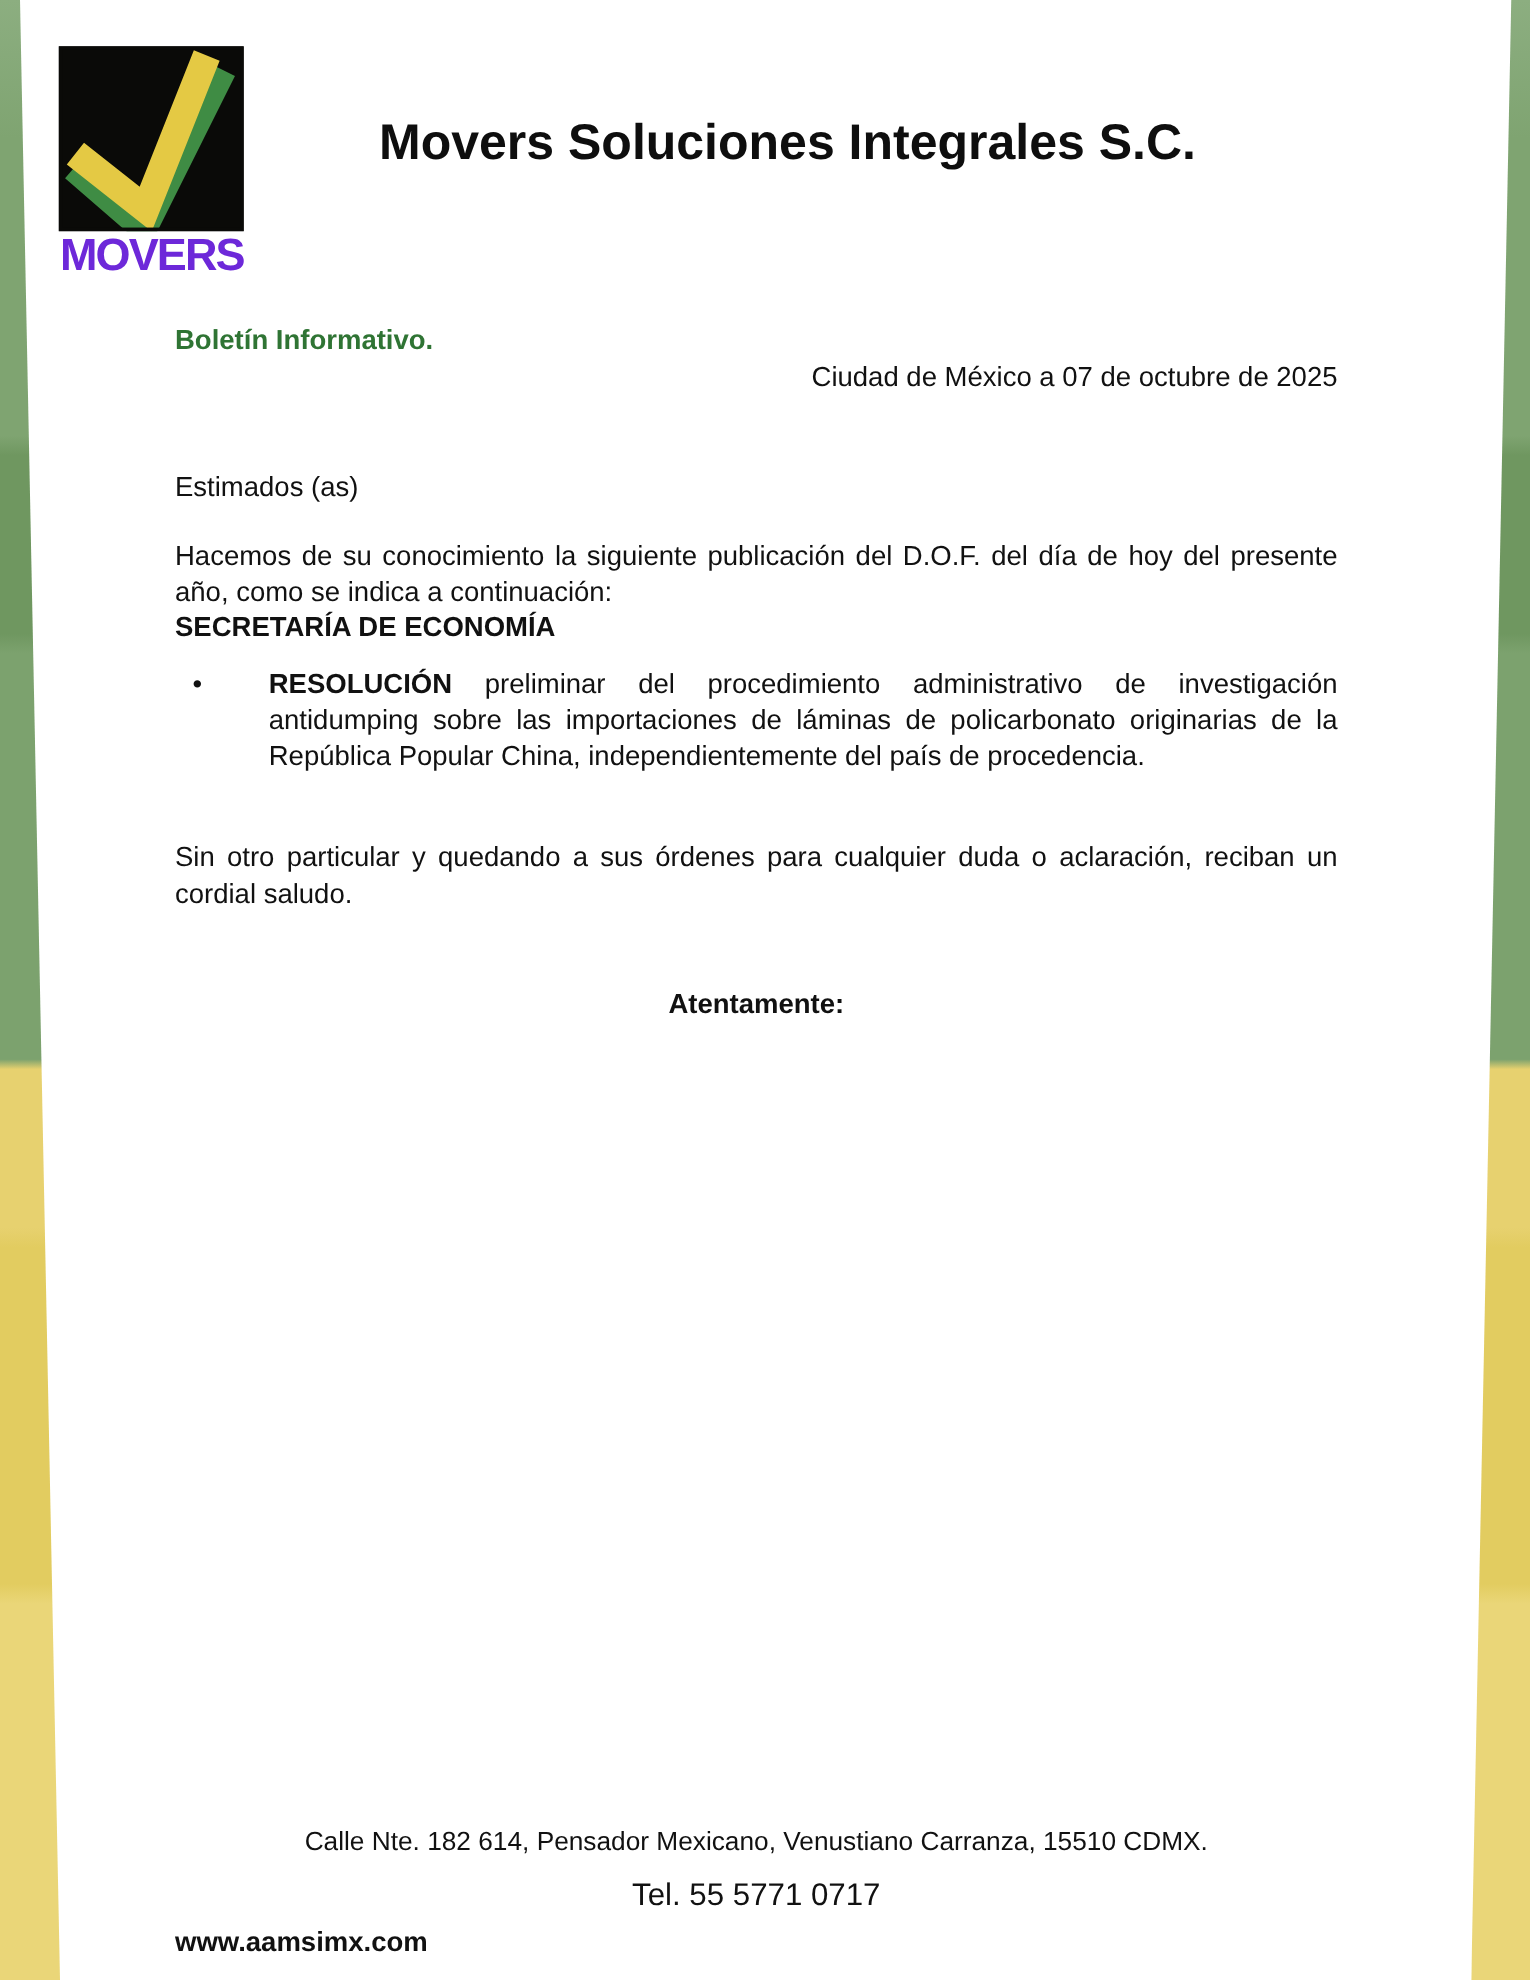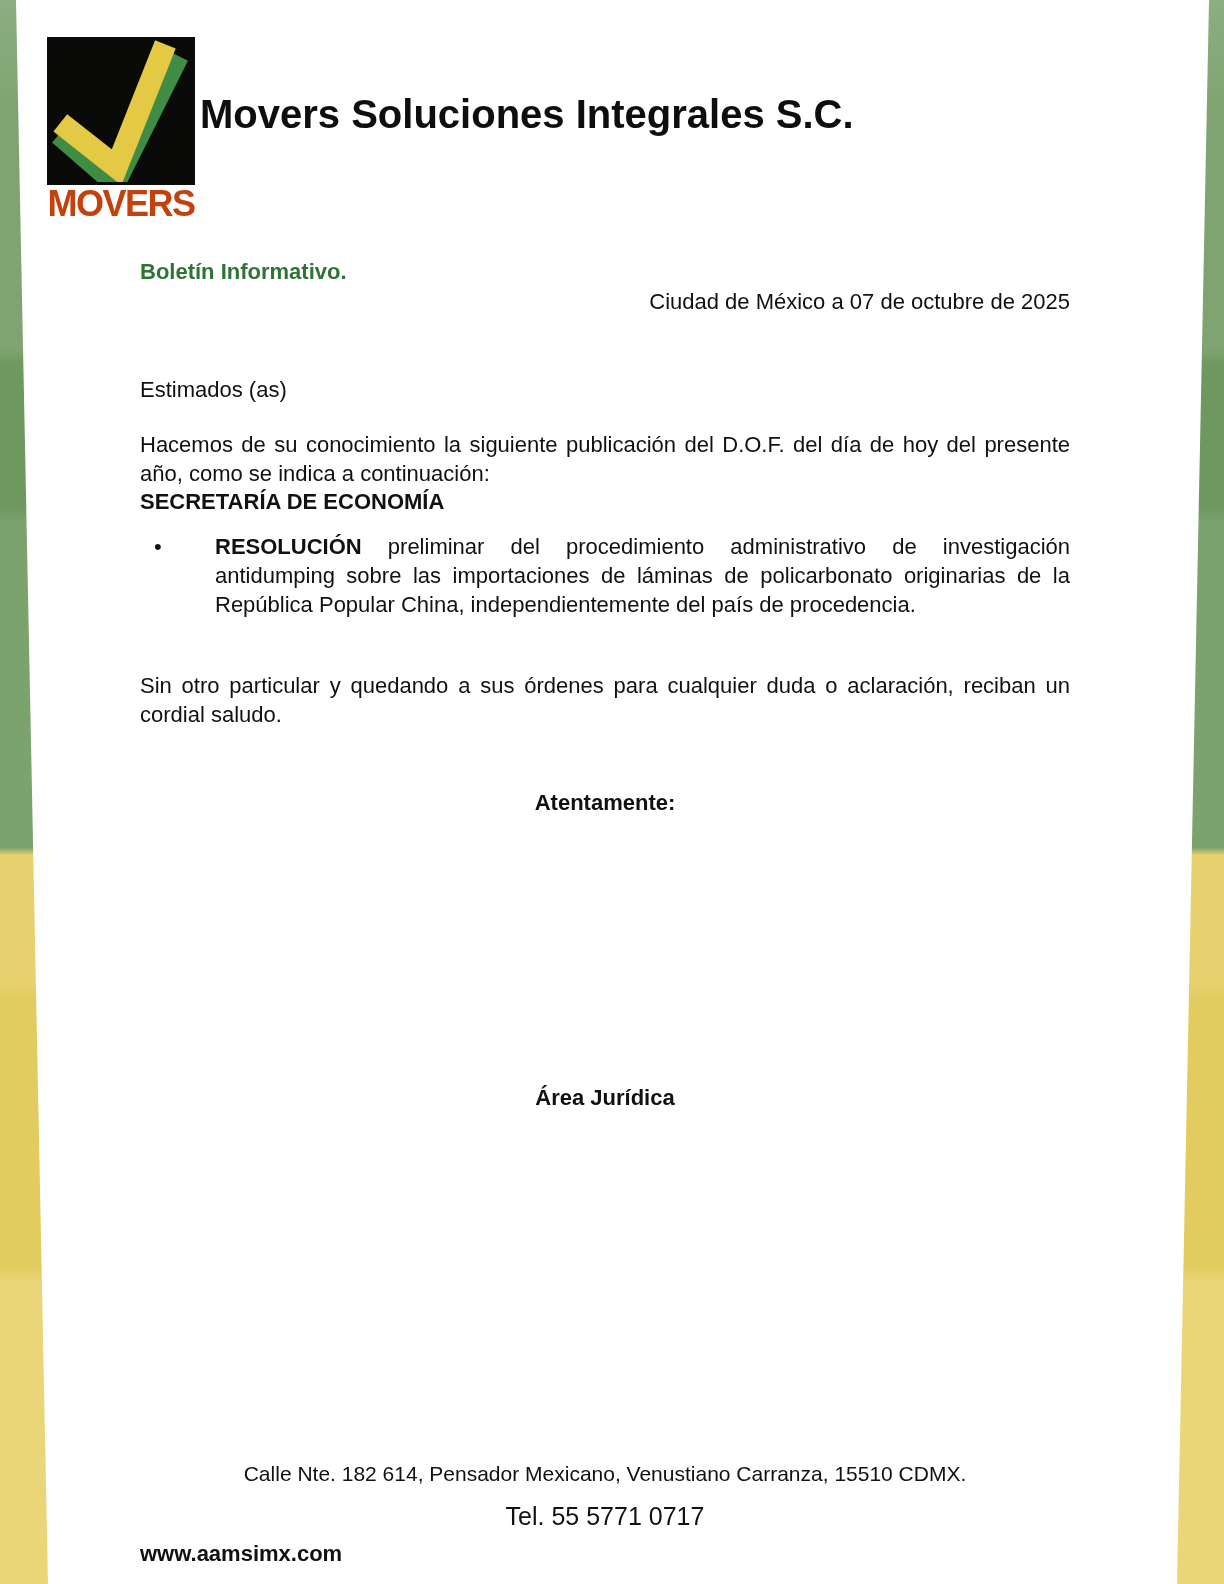--- a/index.html
+++ b/index.html
@@ -45,30 +45,30 @@
   }
 
   
   .logo-block { position: absolute; left: 47px; top: 37px; width: 148px; }
   .logo-square { width: 148px; height: 148px; display: block; }
   .logo-wordmark {
     margin-top: -2px;
     font-weight: bold;
     font-size: 36px;
     letter-spacing: -1.5px;
-    color: #c2410c;
+    color: #6d28d9;
     width: 148px;
-    text-align: center;
+    text-align: right;
     white-space: nowrap;
   }
 
   .company-title {
     position: absolute;
     left: 200px; top: 92px; width: 860px;
-    text-align: left;
+    text-align: center;
     font-weight: bold;
     font-size: 40px;
     color: #0e0e0e;
   }
 
   
   .content { position: absolute; left: 140px; width: 930px; font-size: 22px; line-height: 29px; }
 
   .bulletin-label {
     top: 257px;
@@ -136,19 +136,18 @@
     <span class="bullet-marker">•</span>
     <span class="bullet-lead">RESOLUCIÓN</span><span> preliminar del procedimiento administrativo de investigación antidumping sobre las importaciones de láminas de policarbonato originarias de la República Popular China, independientemente del país de procedencia.</span>
   </p>
 
   <p class="content closing-paragraph">Sin otro particular y quedando a sus órdenes para cualquier duda o aclaración, reciban un cordial saludo.</p>
 
   <div class="content signoff">Atentamente:</div>
 
 
 
-  <div class="content department">Área Jurídica</div>
 
   <div class="content footer-address">Calle Nte. 182 614, Pensador Mexicano, Venustiano Carranza, 15510 CDMX.</div>
   <div class="content footer-phone">Tel. 55 5771 0717</div>
   <div class="content footer-website">www.aamsimx.com</div>
 
 </div>
 
 </body></html>

